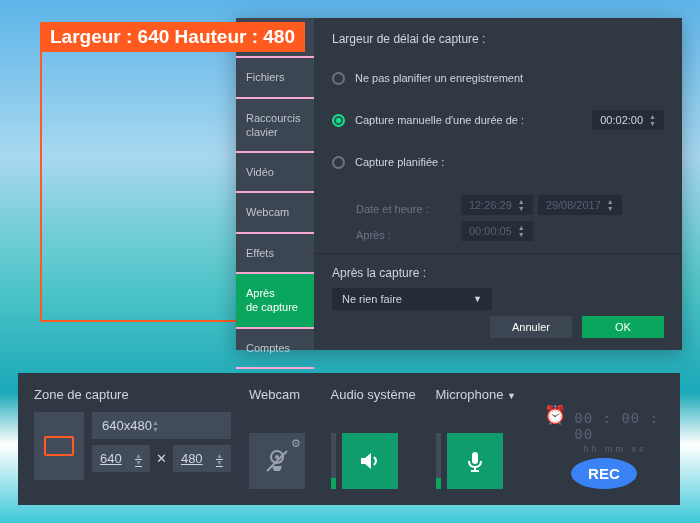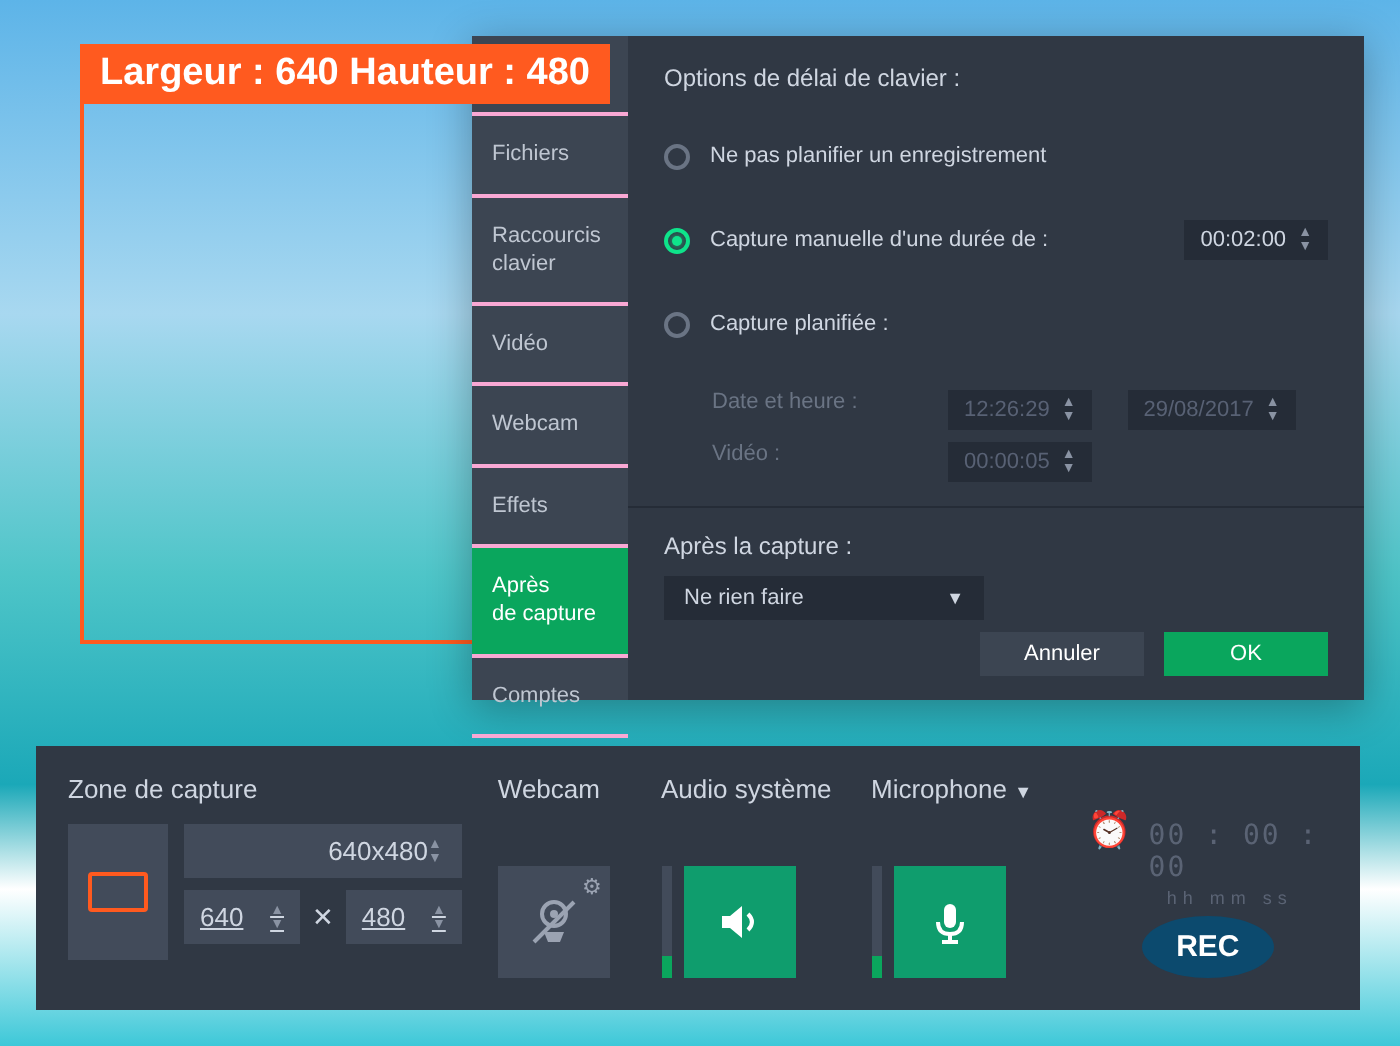--- a/index.html
+++ b/index.html
@@ -17,39 +17,39 @@
 .panel { flex: 1; padding: 14px 18px 12px 18px; color: #cfd6e1; font-size: 11px; position: relative; }
 .panel-title { font-size: 12px; margin-bottom: 10px; }
 .radio-row { display: flex; align-items: center; gap: 10px; margin: 25px 0; }
 .radio { width: 13px; height: 13px; border: 2px solid #6a7484; border-radius: 50%; position: relative; flex-shrink: 0; }
 .radio.selected { border-color: #0fe48b; }
 .radio.selected::after { content: ''; position: absolute; inset: 2px; background: #0fe48b; border-radius: 50%; box-shadow: 0 0 4px #0fe48b; }
 .radio-label { flex: 1; line-height: 1.3; }
 .time-box { background: #252c37; padding: 3px 8px; font-size: 11px; color: #cfd6e1; display: flex; align-items: center; gap: 6px; }
 .time-box.dim { color: #586174; }
 .stepper-arrows { display: flex; flex-direction: column; font-size: 7px; line-height: 1; color: #8a93a3; }
-.sched-row { display: flex; gap: 18px; margin: 6px 0 6px 24px; font-size: 11px; color: #6a7484; align-items: flex-start; }
+.sched-row { display: flex; gap: 5px; margin: 6px 0 6px 24px; font-size: 11px; color: #6a7484; align-items: flex-end; }
 .sched-row .lbl { width: 100px; }
 .divider { height: 1px; background: #252c37; margin: 12px -18px; }
 .after-label { font-size: 12px; margin-bottom: 8px; color: #cfd6e1; }
 .dropdown { background: #252c37; padding: 5px 10px; width: 160px; display: flex; justify-content: space-between; align-items: center; font-size: 11px; cursor: pointer; }
 .buttons { position: absolute; bottom: 12px; right: 18px; display: flex; gap: 10px; }
 .btn { padding: 5px 0; width: 82px; text-align: center; font-size: 11px; cursor: pointer; color: #fff; }
 .btn-cancel { background: #3c4552; }
 .btn-ok { background: #0aa65d; }
 
 
 .toolbar { position: absolute; left: 18px; bottom: 18px; width: 662px; height: 132px; background: #303844; display: flex; padding: 14px 16px 16px 16px; gap: 18px; z-index: 4; }
 .zone { display: flex; flex-direction: column; width: 202px; }
 .zone-title { color: #cfd6e1; font-size: 13px; margin-bottom: 10px; }
 .zone-body { display: flex; gap: 8px; align-items: flex-start; }
 .select-box { width: 50px; height: 68px; background: #424b5a; display: flex; align-items: center; justify-content: center; cursor: pointer; }
 .screen-rect { width: 30px; height: 20px; border: 2px solid #ff5a1f; border-radius: 2px; }
 .dims-col { flex: 1; display: flex; flex-direction: column; gap: 6px; }
-.dim-preset { background: #424b5a; padding: 6px 10px; font-size: 13px; color: #cfd6e1; display: flex; justify-content: flex-end; align-items: center; cursor: pointer; }
+.dim-preset { background: #424b5a; padding: 6px 10px; font-size: 13px; color: #cfd6e1; display: flex; justify-content: flex-start; align-items: center; cursor: pointer; }
 .dim-row { display: flex; align-items: center; gap: 6px; }
 .dim-input { background: #424b5a; padding: 6px 8px; width: 58px; font-size: 13px; color: #cfd6e1; display: flex; justify-content: space-between; align-items: flex-end; text-decoration: underline; }
 .dim-x { color: #cfd6e1; font-size: 13px; }
 
 .webcam-col { display: flex; flex-direction: column; width: 76px; }
 .col-title { color: #cfd6e1; font-size: 13px; margin-bottom: 8px; white-space: nowrap; }
 .webcam-box { background: #424b5a; width: 56px; height: 56px; display: flex; align-items: center; justify-content: center; position: relative; cursor: pointer; margin-top: auto; }
 .webcam-cog { position: absolute; top: 4px; right: 4px; color: #9ba3b2; font-size: 11px; }
 
 .audio-col { display: flex; flex-direction: column; width: 104px; }
@@ -57,21 +57,21 @@
 .level-wrap { display: flex; gap: 6px; margin-top: auto; align-items: flex-end; }
 .level-bar { width: 5px; height: 56px; background: #424b5a; position: relative; }
 .level-bar::after { content: ''; position: absolute; bottom: 0; left: 0; right: 0; height: 20%; background: #0aa65d; }
 .green-box { width: 56px; height: 56px; background: #0f9d6d; display: flex; align-items: center; justify-content: center; cursor: pointer; }
 
 .rec-col { display: flex; flex-direction: column; align-items: center; margin-left: auto; }
 .clock-row { display: flex; align-items: center; gap: 8px; margin-bottom: 6px; }
 .clock-ic { color: #6a7484; font-size: 18px; }
 .time-display { font-family: monospace; color: #5a6374; font-size: 14px; letter-spacing: 1px; margin-top: 23px; }
 .time-units { font-size: 9px; color: #5a6374; letter-spacing: 3px; margin-left: 22px; margin-top: -4px; margin-bottom: 4px; }
-.rec-btn { width: 66px; height: 66px; border-radius: 50%; background: #0c4a6e; display: flex; align-items: center; justify-content: center; color: #fff; font-weight: bold; font-size: 15px; cursor: pointer; }
+.rec-btn { width: 66px; height: 66px; border-radius: 50%; background: #3b82f6; display: flex; align-items: center; justify-content: center; color: #fff; font-weight: bold; font-size: 15px; cursor: pointer; }
 
 .tri-down { font-size: 9px; }
 svg { display: block; }
 </style>
 </head>
 <body>
 
 <div class="capture-frame"></div>
 <div class="capture-label">Largeur : 640  Hauteur : 480</div>
 
@@ -81,21 +81,21 @@
     <div class="tab">Fichiers</div>
     <div class="tab">Raccourcis clavier</div>
     <div class="tab">Vidéo</div>
     <div class="tab">Webcam</div>
     <div class="tab">Effets</div>
     <div class="tab active" style="white-space:pre-line">Après
 de capture</div>
     <div class="tab">Comptes</div>
   </div>
   <div class="panel">
-    <div class="panel-title">Options de délai de clavier :</div>
+    <div class="panel-title">Largeur de délai de capture :</div>
 
     <div class="radio-row">
       <div class="radio"></div>
       <div class="radio-label">Ne pas planifier un enregistrement</div>
     </div>
 
     <div class="radio-row">
       <div class="radio selected"></div>
       <div class="radio-label">Capture manuelle d'une durée de :</div>
       <div class="time-box">
@@ -115,21 +115,21 @@
         <span>12:26:29</span>
         <span class="stepper-arrows">▲<br>▼</span>
       </div>
       <div class="time-box dim">
         <span>29/08/2017</span>
         <span class="stepper-arrows">▲<br>▼</span>
       </div>
     </div>
 
     <div class="sched-row">
-      <span class="lbl">Vidéo :</span>
+      <span class="lbl">Après :</span>
       <div class="time-box dim">
         <span>00:00:05</span>
         <span class="stepper-arrows">▲<br>▼</span>
       </div>
     </div>
 
     <div class="divider"></div>
 
     <div class="after-label">Après la capture :</div>
     <div class="dropdown">

